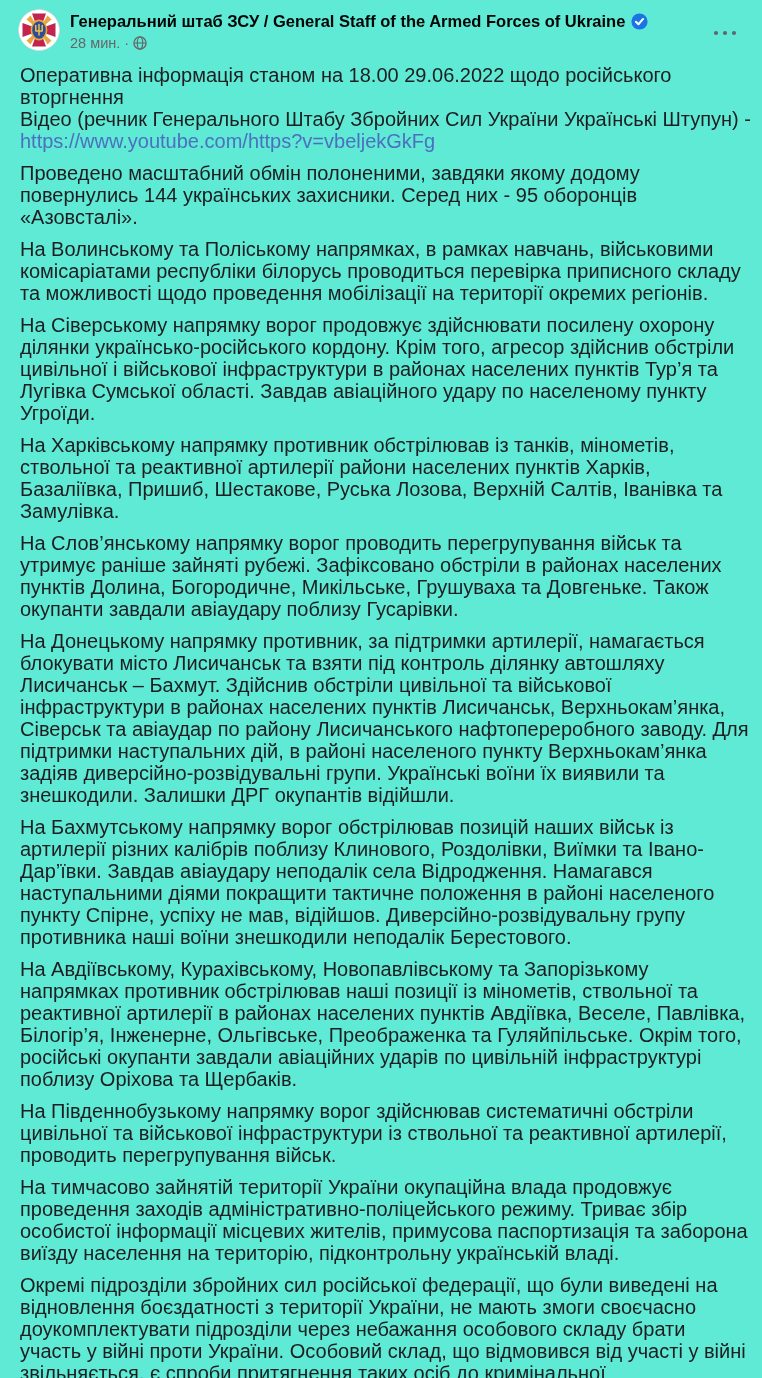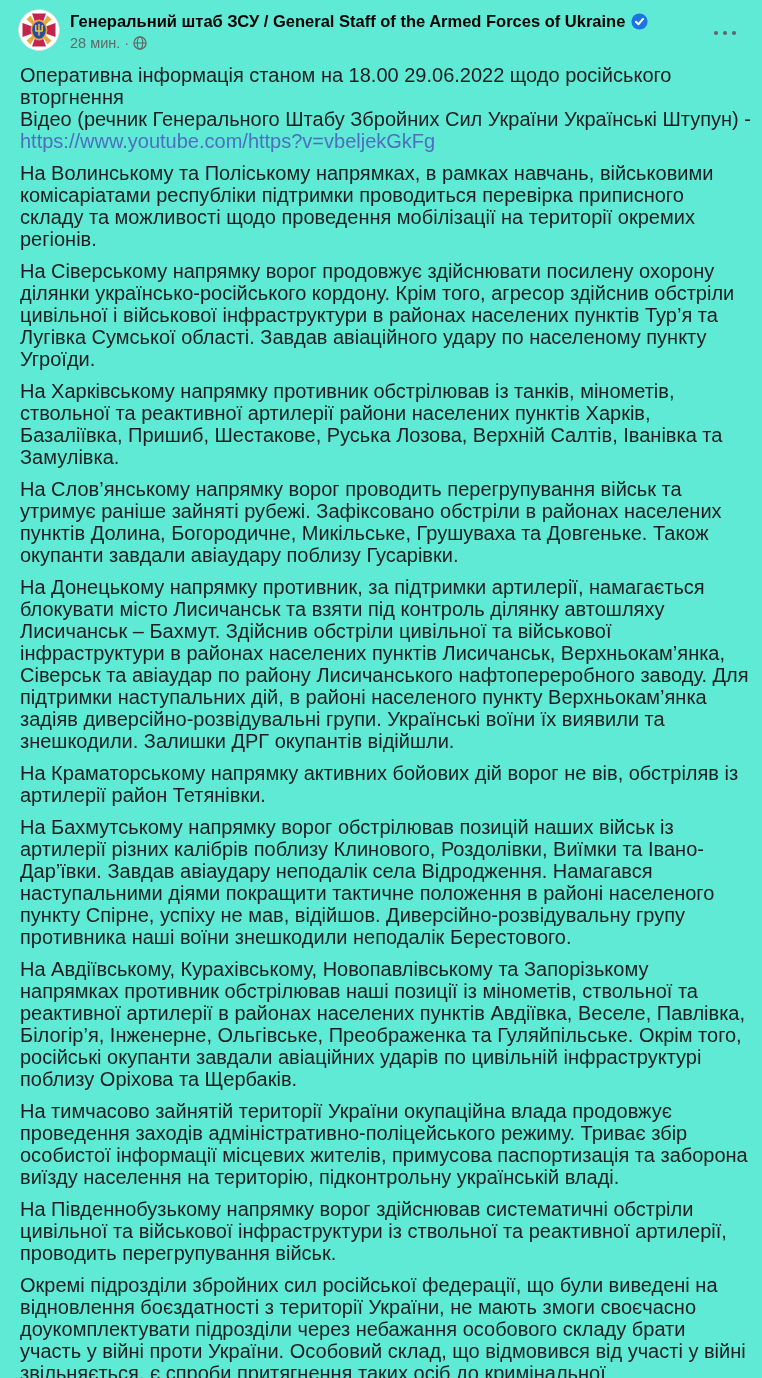--- a/index.html
+++ b/index.html
@@ -150,27 +150,27 @@
     </div>
 
   </div>
 
   <div class="post-body">
     <p>
       <span>Оперативна інформація станом на 18.00 29.06.2022 щодо російського вторгнення</span><br>
       <span>Відео (речник Генерального Штабу Збройних Сил України Українські Штупун) -</span><br>
       <a class="yt-link">https://www.youtube.com/https?v=vbeljekGkFg</a>
     </p>
-    <p>На Волинському та Поліському напрямках, в рамках навчань, військовими комісаріатами республіки підтримки проводиться перевірка приписного складу та можливості щодо проведення мобілізації на території окремих регіонів.</p>
+    <p>Проведено масштабний обмін полоненими, завдяки якому додому повернулись 144 українських захисники. Серед них - 95 оборонців «Азовсталі».</p>
+    <p>На Волинському та Поліському напрямках, в рамках навчань, військовими комісаріатами республіки білорусь проводиться перевірка приписного складу та можливості щодо проведення мобілізації на території окремих регіонів.</p>
     <p>На Сіверському напрямку ворог продовжує здійснювати посилену охорону ділянки українсько-російського кордону. Крім того, агресор здійснив обстріли цивільної і військової інфраструктури в районах населених пунктів Тур’я та Лугівка Сумської області. Завдав авіаційного удару по населеному пункту Угроїди.</p>
     <p>На Харківському напрямку противник обстрілював із танків, мінометів, ствольної та реактивної артилерії райони населених пунктів Харків, Базаліївка, Пришиб, Шестакове, Руська Лозова, Верхній Салтів, Іванівка та Замулівка.</p>
     <p>На Слов’янському напрямку ворог проводить перегрупування військ та утримує раніше зайняті рубежі.  Зафіксовано обстріли в районах населених пунктів Долина, Богородичне, Микільське, Грушуваха та Довгеньке. Також окупанти завдали авіаудару поблизу Гусарівки.</p>
     <p>На Донецькому напрямку противник, за підтримки артилерії, намагається блокувати місто Лисичанськ та взяти під контроль ділянку автошляху Лисичанськ – Бахмут. Здійснив обстріли цивільної та військової інфраструктури в районах населених пунктів Лисичанськ, Верхньокам’янка, Сіверськ та авіаудар по району Лисичанського нафтопереробного заводу. Для підтримки наступальних дій, в районі населеного пункту Верхньокам’янка задіяв диверсійно-розвідувальні групи. Українські воїни їх виявили та знешкодили. Залишки ДРГ окупантів відійшли.</p>
-    <p>На Краматорському напрямку активних бойових дій ворог не вів, обстріляв із артилерії район Тетянівки.</p>
     <p>На Бахмутському напрямку ворог обстрілював позицій наших військ із артилерії різних калібрів поблизу Клинового, Роздолівки, Виїмки та Івано-Дар’ївки. Завдав авіаудару неподалік села Відродження. Намагався наступальними діями покращити тактичне положення в районі населеного пункту Спірне, успіху не мав, відійшов. Диверсійно-розвідувальну групу противника наші воїни знешкодили неподалік Берестового.</p>
     <p>На Авдіївському, Курахівському, Новопавлівському та Запорізькому напрямках противник обстрілював наші позиції із мінометів, ствольної та реактивної артилерії в районах населених пунктів Авдіївка, Веселе, Павлівка, Білогір’я, Інженерне, Ольгівське, Преображенка та Гуляйпільське. Окрім того, російські окупанти завдали авіаційних ударів по цивільній інфраструктурі поблизу Оріхова та Щербаків.</p>
+    <p>На Південнобузькому напрямку ворог здійснював систематичні обстріли цивільної та військової інфраструктури із ствольної та реактивної артилерії, проводить перегрупування військ.</p>
     <p>На тимчасово зайнятій території України окупаційна влада продовжує проведення заходів адміністративно-поліцейського режиму. Триває збір особистої інформації місцевих жителів, примусова паспортизація та заборона виїзду населення на територію, підконтрольну українській владі.</p>
-    <p>На Південнобузькому напрямку ворог здійснював систематичні обстріли цивільної та військової інфраструктури із ствольної та реактивної артилерії, проводить перегрупування військ.</p>
     <p>Окремі підрозділи збройних сил російської федерації, що були виведені на відновлення боєздатності з території України, не мають змоги своєчасно доукомплектувати підрозділи через небажання особового складу брати участь у війні проти України. Особовий склад, що відмовився від участі у війні звільняється, є спроби притягнення таких осіб до кримінальної відповідальності.</p>
     <p>Наші підрозділи продовжують виконання ракетно-артилерійських вогневих завдань на визначених напрямках та б’ють окупантів у ближніх боях.</p>
   </div>
 
 </div>
 
 </body></html>

